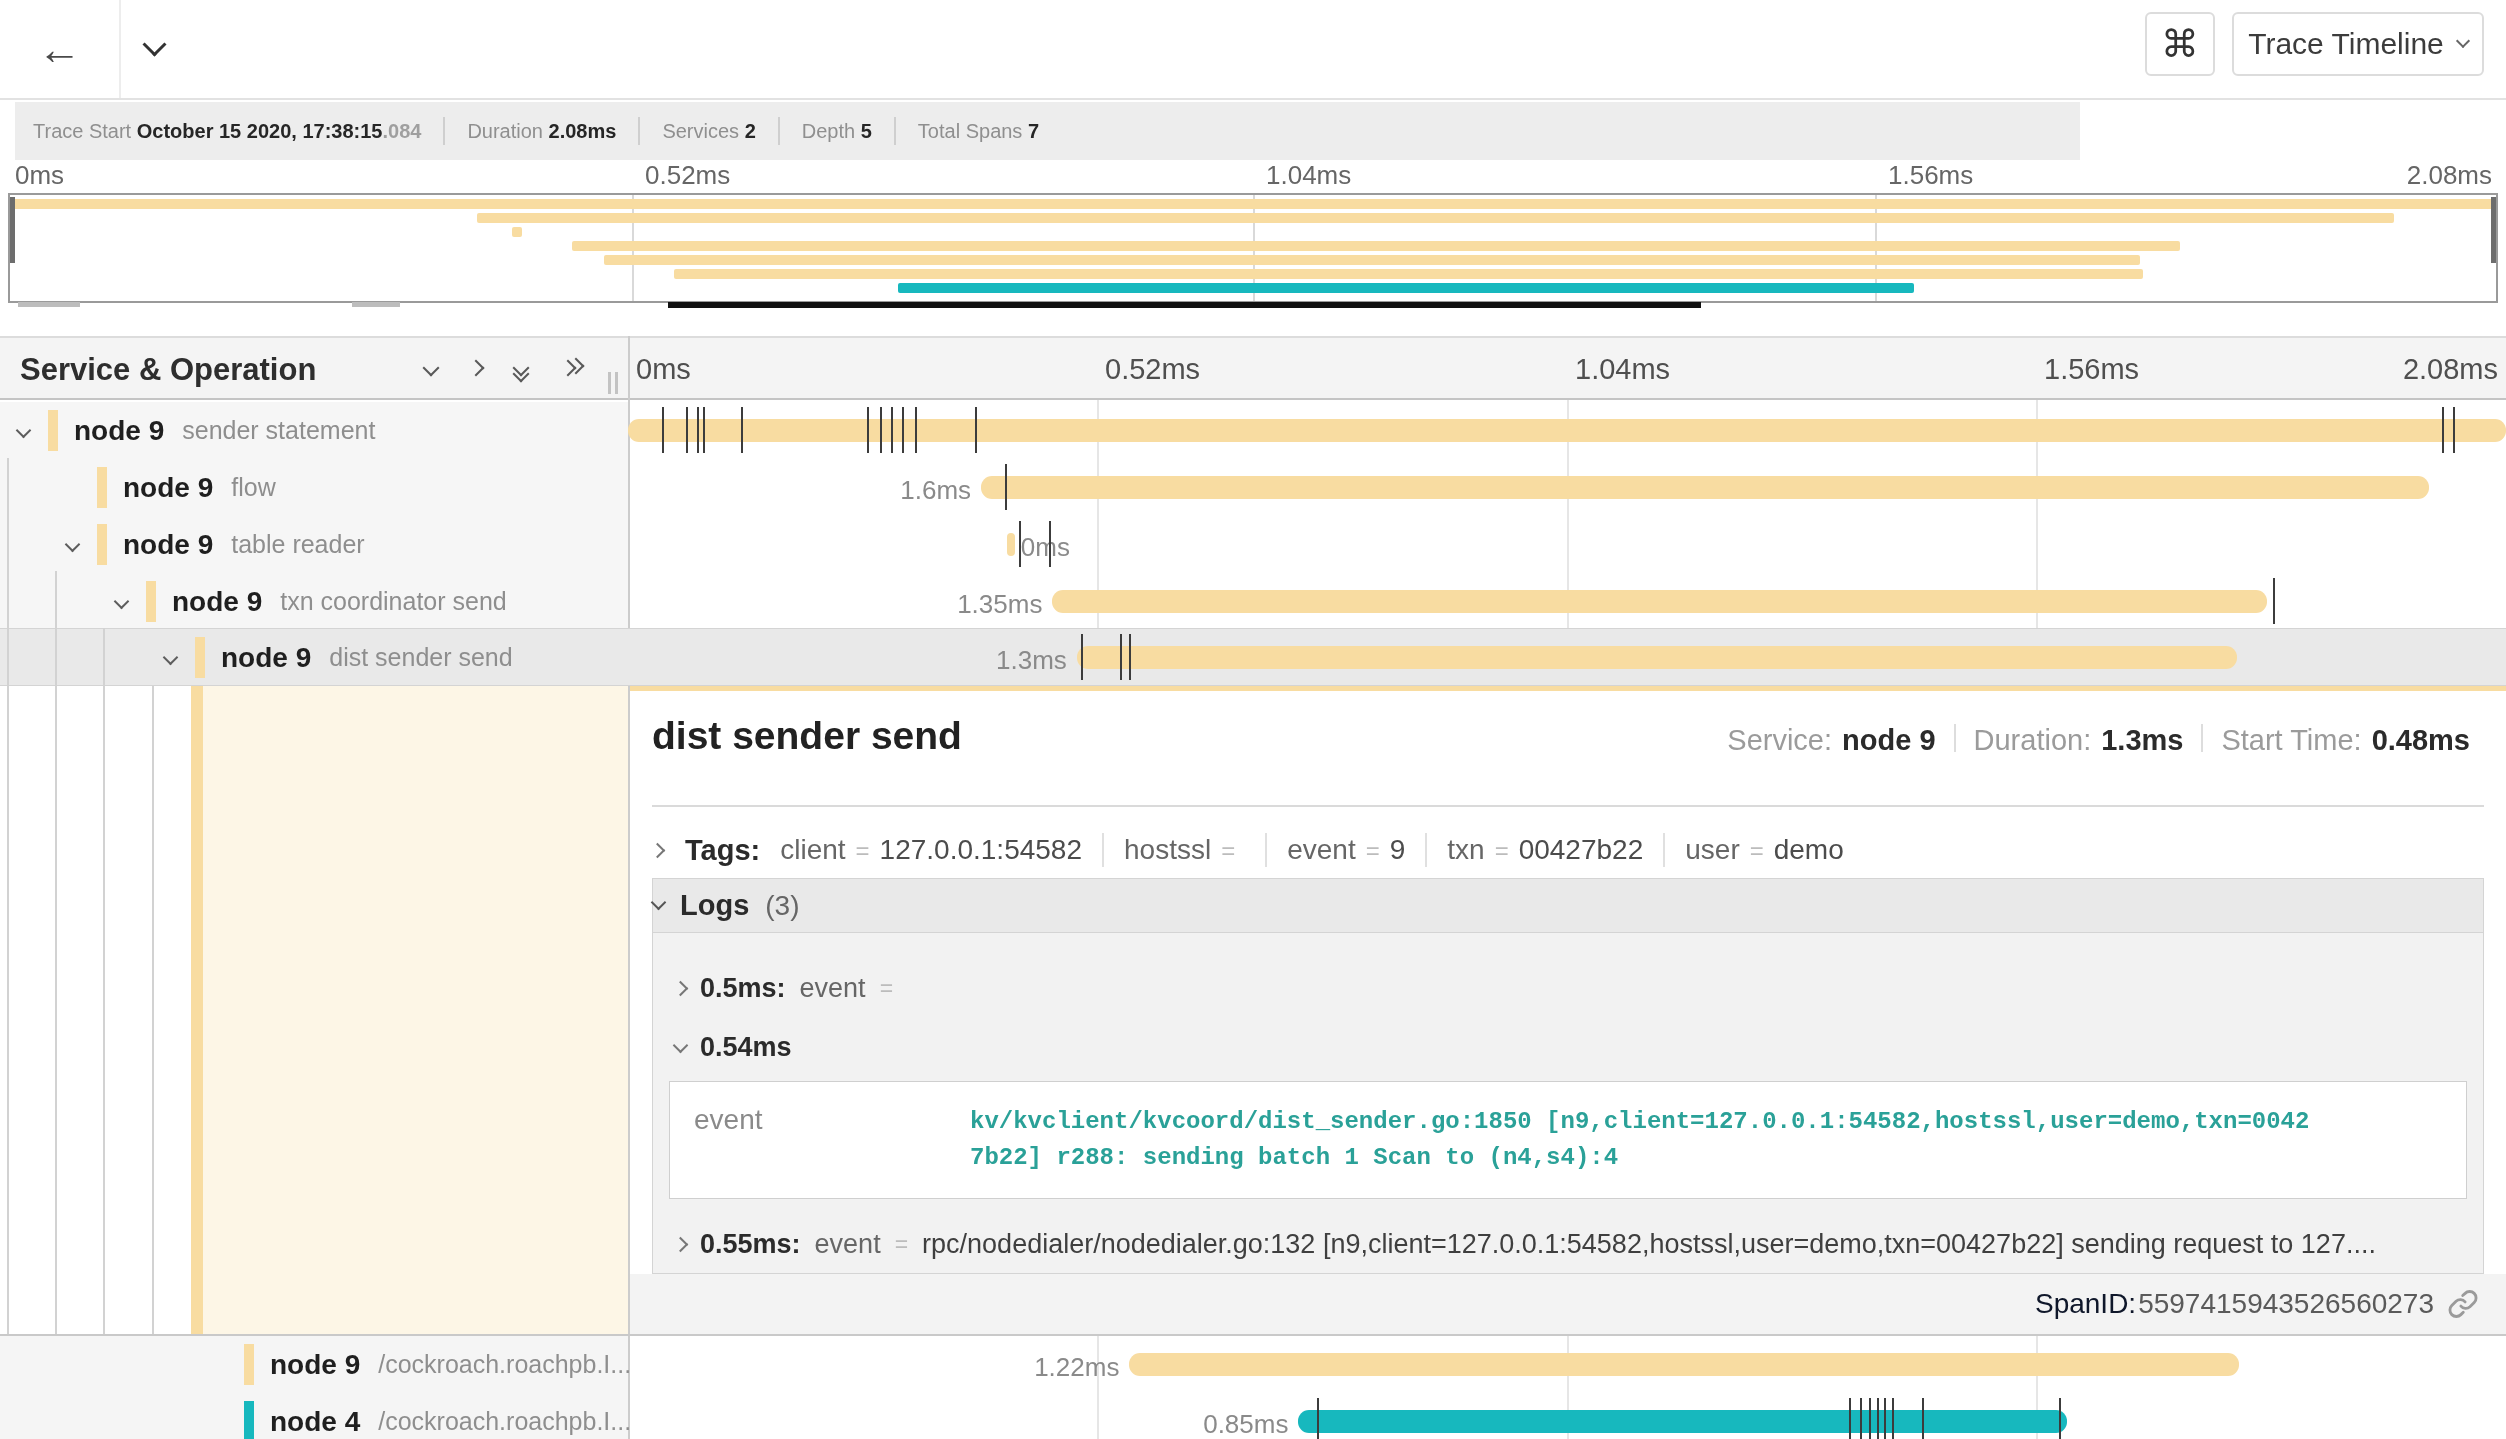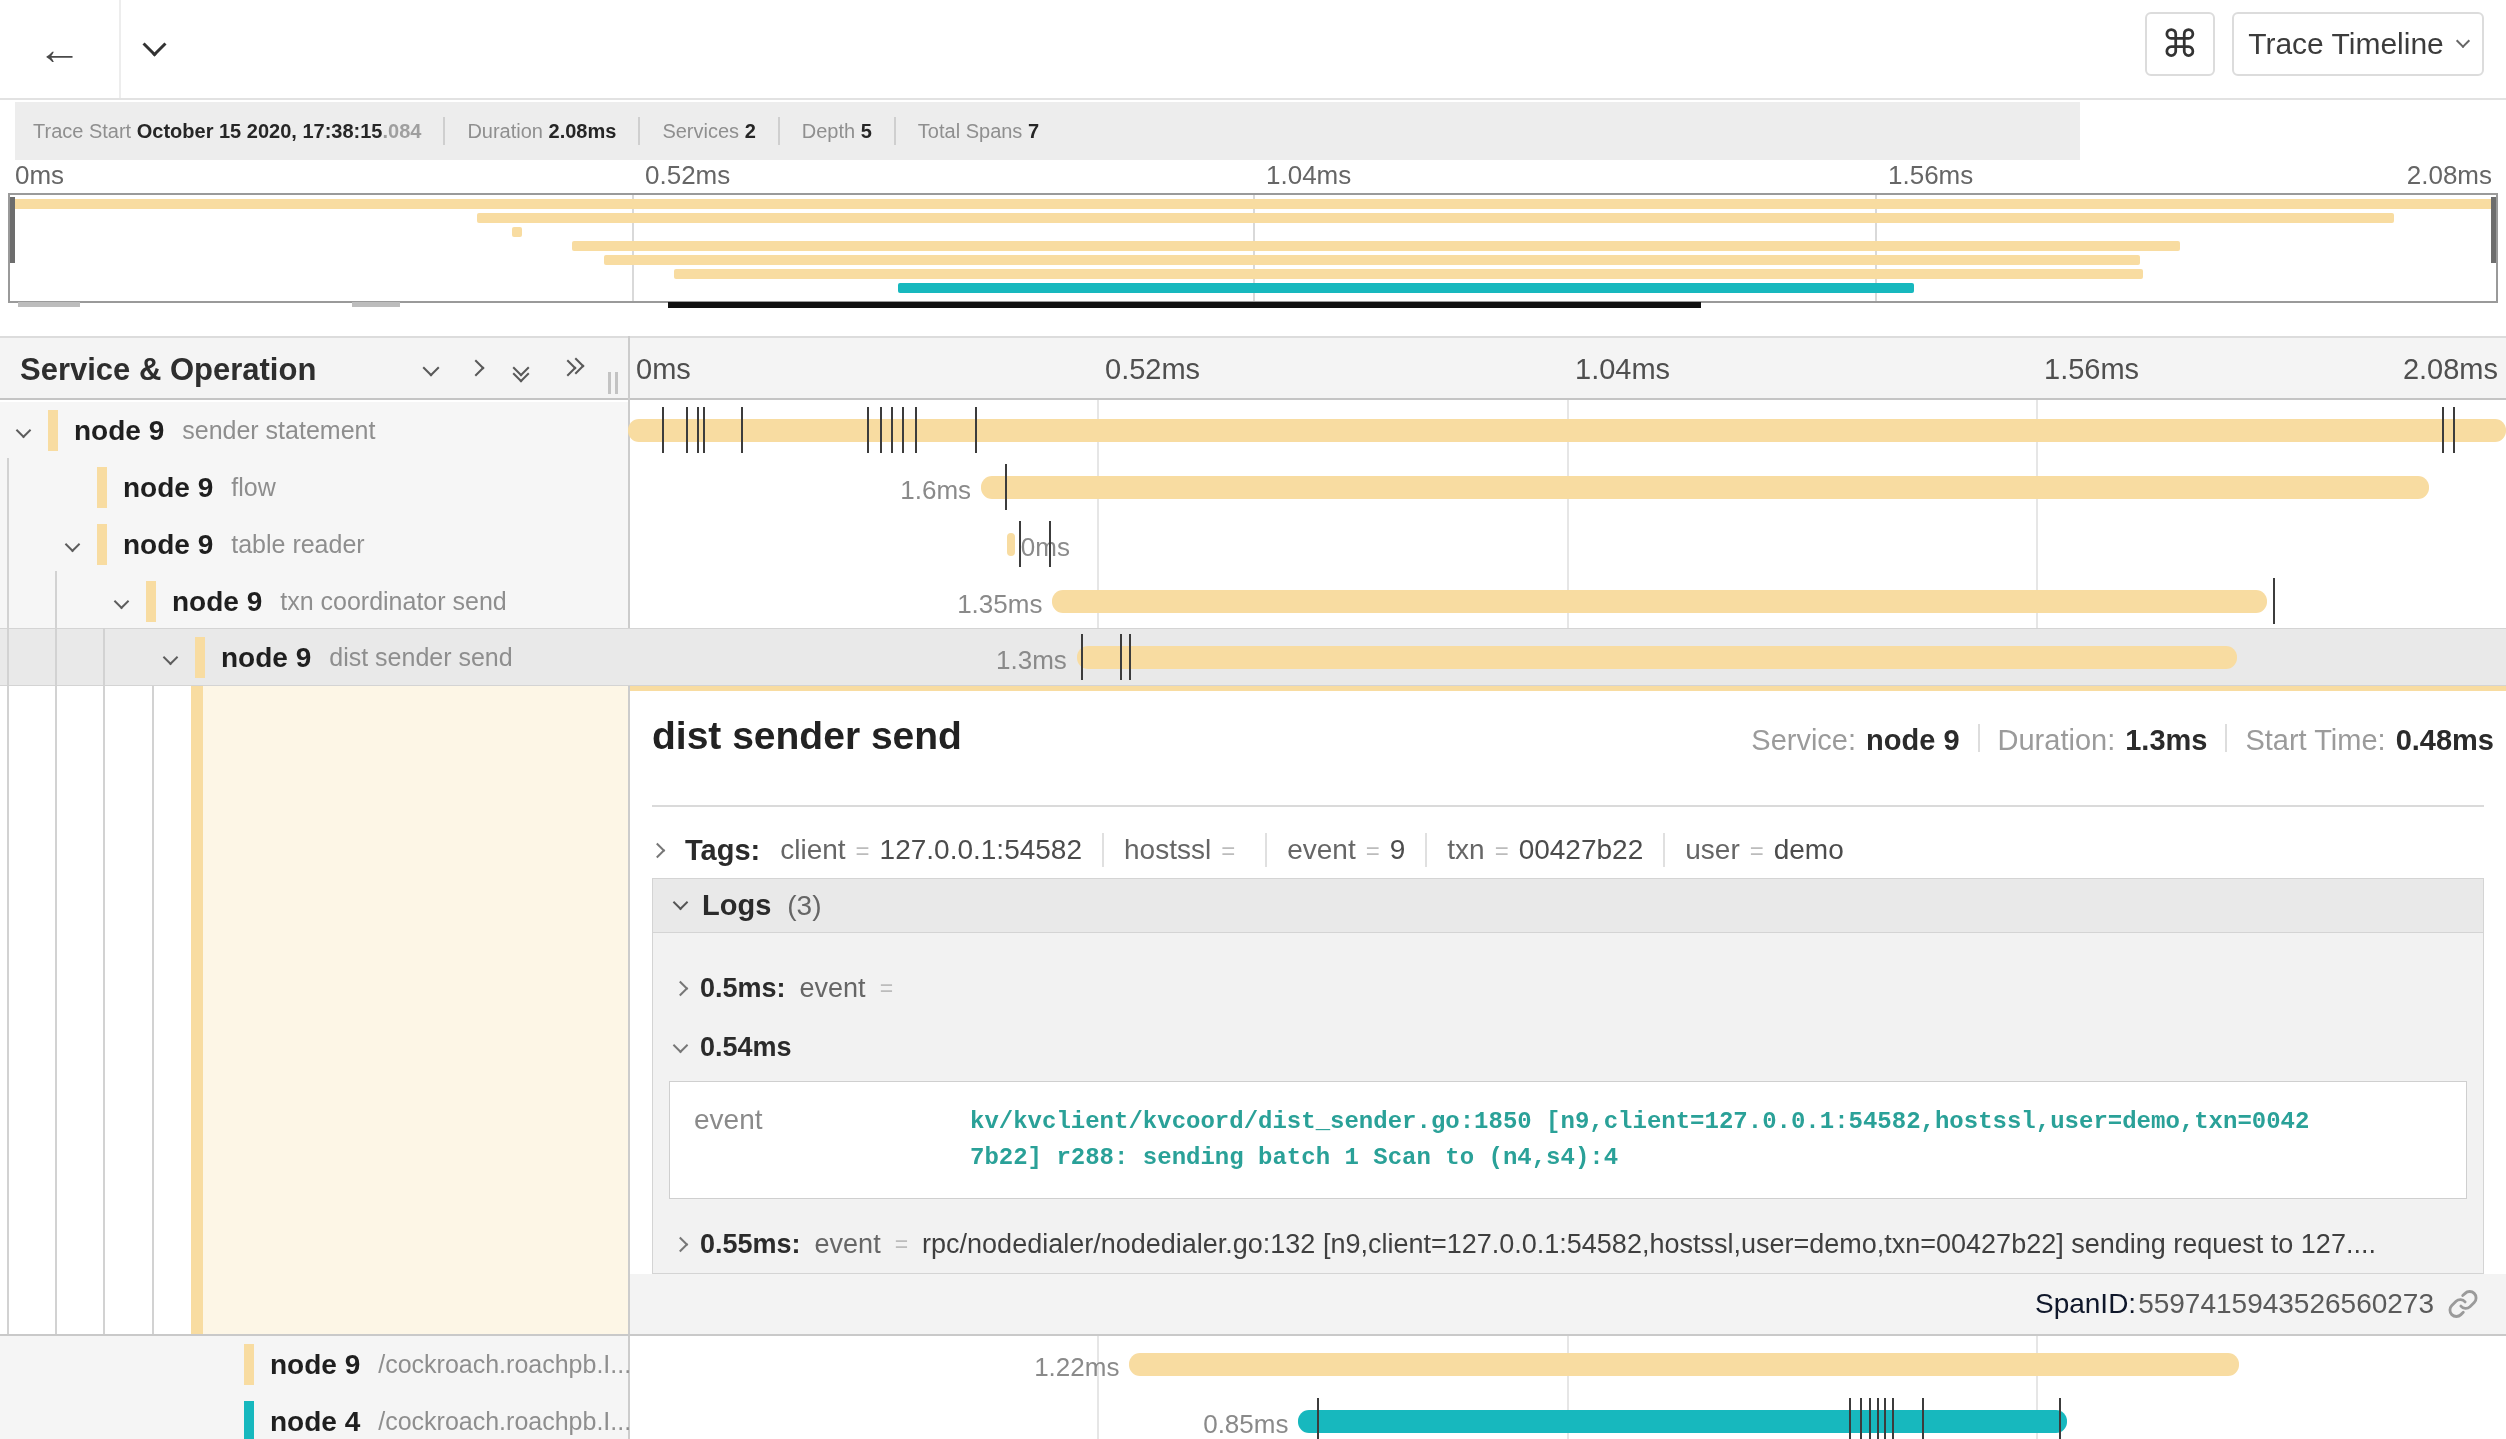--- a/index.html
+++ b/index.html
@@ -82,34 +82,34 @@
 
   
   .guide { position:absolute; width:2px; background:#d2d2d2; }
   .guide-active { position:absolute; left:191px; top:686px; width:12px; height:648px; background:#F8DCA1; }
   .subtree-wash { position:absolute; left:203px; top:686px; width:425px; height:648px; background:rgba(248,220,161,0.27); }
 
   
   .detail { position:absolute; left:630px; top:686px; width:1876px; height:648px; background:#fff; }
   .det-accent { position:absolute; left:0; top:0; width:100%; height:5px; background:#F8DCA1; }
   .det-title { position:absolute; left:22px; top:28px; font-size:39px; font-weight:700; color:#222; }
-  .det-meta { position:absolute; right:12px; top:38px; display:flex; gap:18px; font-size:29px; }
+  .det-meta { position:absolute; right:36px; top:38px; display:flex; gap:18px; font-size:29px; }
   .dm-label { color:#9b9b9b; }
   .dm-value { color:#2b2b2b; font-weight:700; }
   .det-div { position:absolute; left:22px; right:22px; top:119px; height:2px; background:#dadada; }
   .tagsrow { position:absolute; left:22px; top:138px; right:22px; height:52px; display:flex; align-items:center; gap:20px; font-size:28px; cursor:pointer; }
   .tr-chev { width:11px; height:11px; border-right:2.5px solid #777; border-bottom:2.5px solid #777; transform:rotate(-45deg); margin-right:2px; }
   .tags-label { font-weight:700; color:#2b2b2b; font-size:29px; }
   .kv { display:flex; align-items:baseline; gap:10px; color:#4c4c4c; }
   .kv .k { color:#666; }
   .kv .eq { color:#bcbcbc; font-size:24px; }
   .tagsep { width:2px; height:34px; background:#e0e0e0; }
 
   .logsbox { position:absolute; left:22px; top:192px; width:1832px; height:396px; border:1px solid #d4d4d4; background:#f2f2f2; }
-  .logshdr { height:54px; background:#e9e9e9; border-bottom:1px solid #d4d4d4; display:flex; align-items:center; padding-left:22px; gap:16px; cursor:pointer; }
+  .logshdr { height:54px; background:#e9e9e9; border-bottom:1px solid #d4d4d4; display:flex; align-items:center; gap:16px; cursor:pointer; }
   .lh-chev { width:11px; height:11px; border-right:2.5px solid #555; border-bottom:2.5px solid #555; transform:rotate(45deg); margin-top:-6px; }
   .logs-label { font-size:29px; font-weight:700; color:#2b2b2b; }
   .logs-count { font-size:28px; color:#666; }
   .logrow { display:flex; align-items:center; padding-left:22px; gap:14px; font-size:27px; height:62px; white-space:nowrap; overflow:hidden; cursor:pointer; }
   .lr-chev { flex:0 0 11px; width:11px; height:11px; border-right:2.5px solid #777; border-bottom:2.5px solid #777; transform:rotate(-45deg); }
   .lr-chev.open { transform:rotate(45deg); margin-top:-4px; }
   .lr-time { font-weight:700; color:#2b2b2b; }
   .lr-key { color:#666; }
   .lr-eq { color:#bcbcbc; font-size:23px; }
   .lr-val { color:#3f3f3f; overflow:hidden; text-overflow:ellipsis; }

